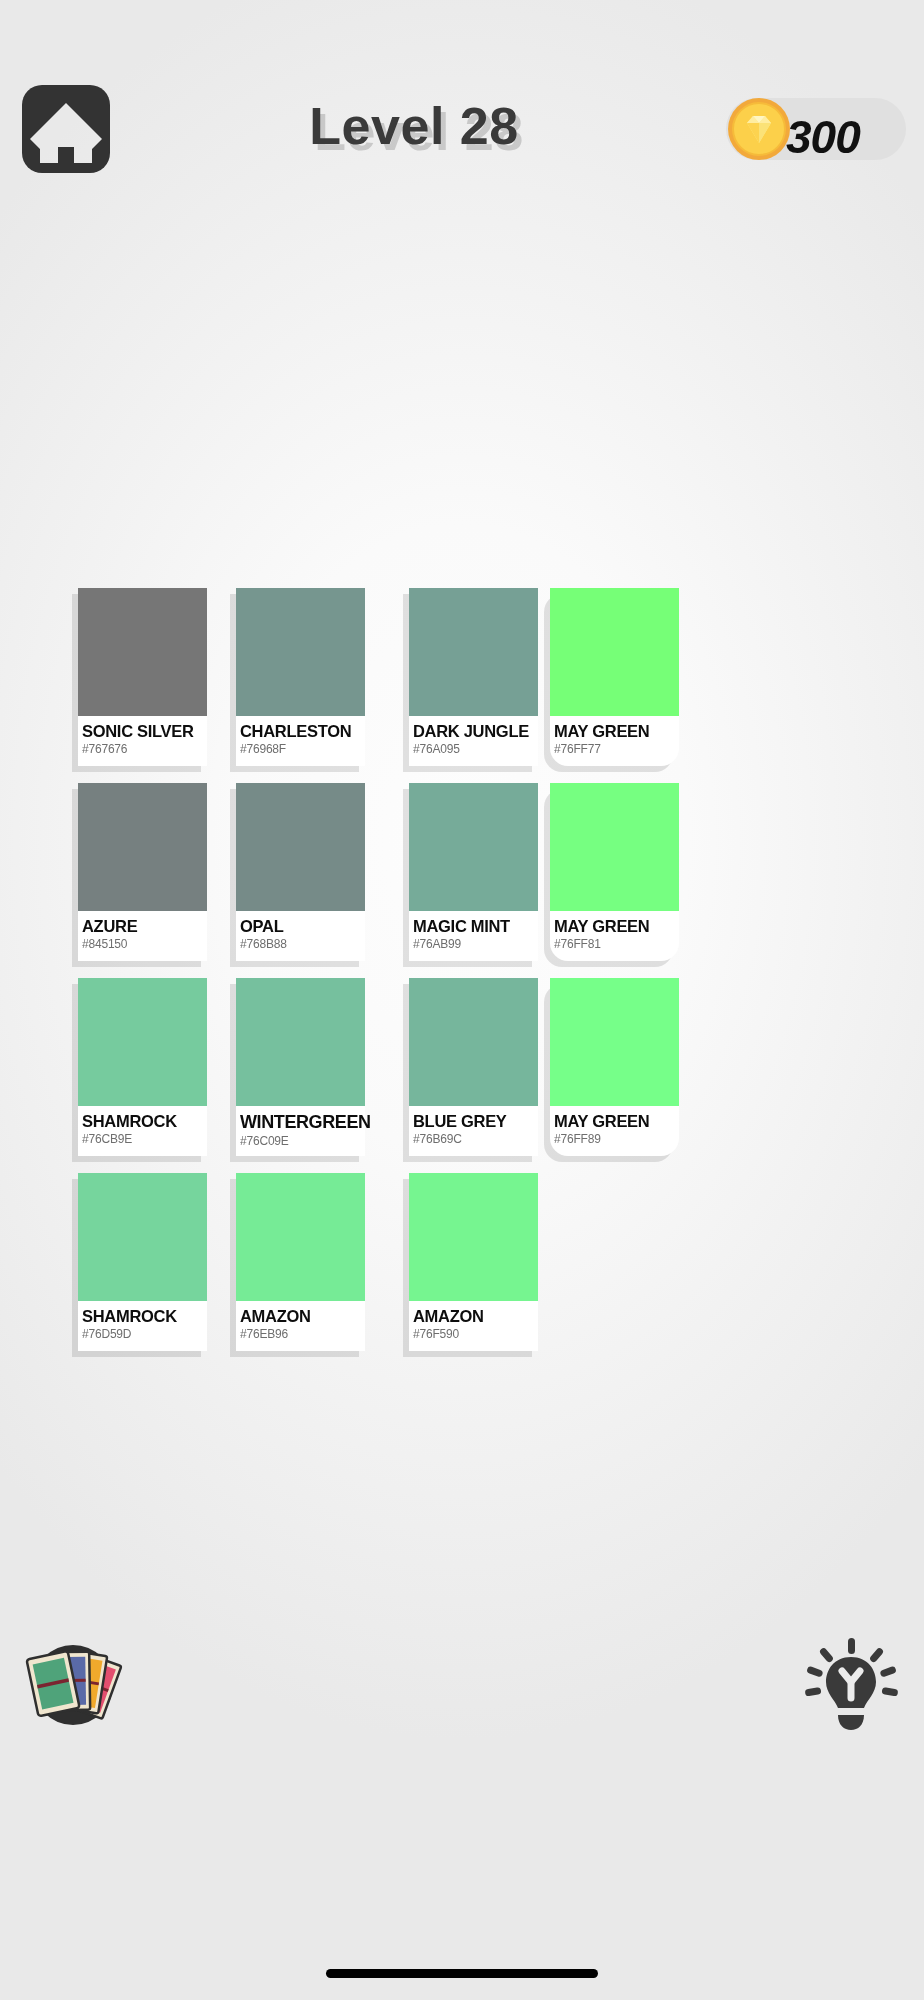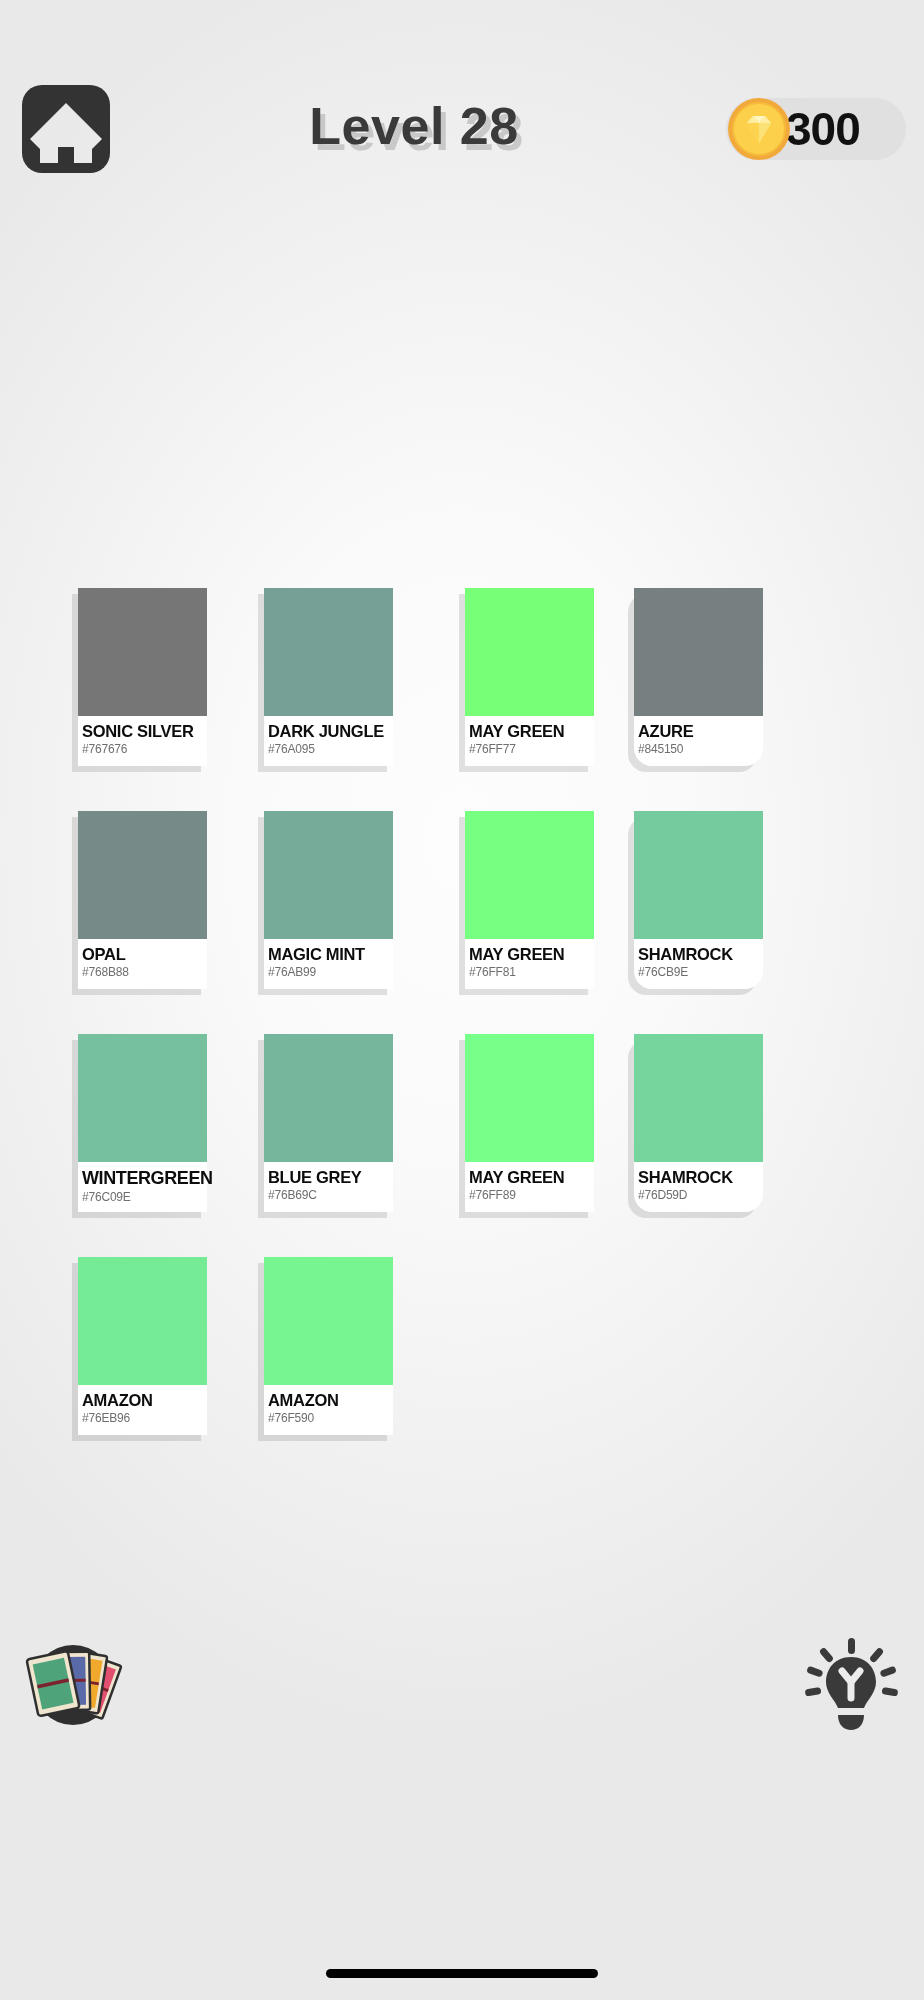--- a/index.html
+++ b/index.html
@@ -57,24 +57,25 @@
 
   #gem-counter {
     position: absolute;
     right: 18px;
     top: 98px;
     height: 62px;
     min-width: 180px;
     background: #e0e0e0;
     border-radius: 31px;
     display: flex;
-    align-items: center;
+    align-items: flex-end;
     padding-left: 60px;
     padding-right: 22px;
     cursor: pointer;
+    font-style: italic;
   }
 
   #gem-count-value {
     font-size: 46px;
     font-weight: bold;
     color: #111;
     line-height: 1;
     letter-spacing: -1px;
   }
 
@@ -89,21 +90,20 @@
   
   #swatch-grid {
     position: absolute;
     left: 78px;
     top: 588px;
     width: 768px;
     display: grid;
     grid-template-columns: repeat(4, 144px);
     column-gap: 0px;
     row-gap: 0px;
-    gap: 28px;
   }
   #swatch-grid { grid-auto-rows: 195px; justify-content: start; }
   .cell { width: 144px; height: 195px; position: relative; }
   .cell:nth-child(4n+1) { margin-left: 0; }
 
   .card {
     position: absolute;
     left: 0; top: 0;
     width: 129px;
     height: 178px;
@@ -215,20 +215,29 @@
 
   </div>
 
   <div id="swatch-grid">
       <div class="cell">
         <div class="card">
           <div class="card-color" style="background: rgb(118, 118, 118);"></div>
           <div class="card-text">
             <div class="card-name">SONIC SILVER</div>
             <div class="card-hex">#767676</div>
+          </div>
+        </div>
+      </div>
+      <div class="cell">
+        <div class="card">
+          <div class="card-color" style="background: rgb(118, 150, 143);"></div>
+          <div class="card-text">
+            <div class="card-name">CHARLESTON</div>
+            <div class="card-hex">#76968F</div>
           </div>
         </div>
       </div>
       <div class="cell">
         <div class="card">
           <div class="card-color" style="background: rgb(118, 160, 149);"></div>
           <div class="card-text">
             <div class="card-name">DARK JUNGLE</div>
             <div class="card-hex">#76A095</div>
           </div>

